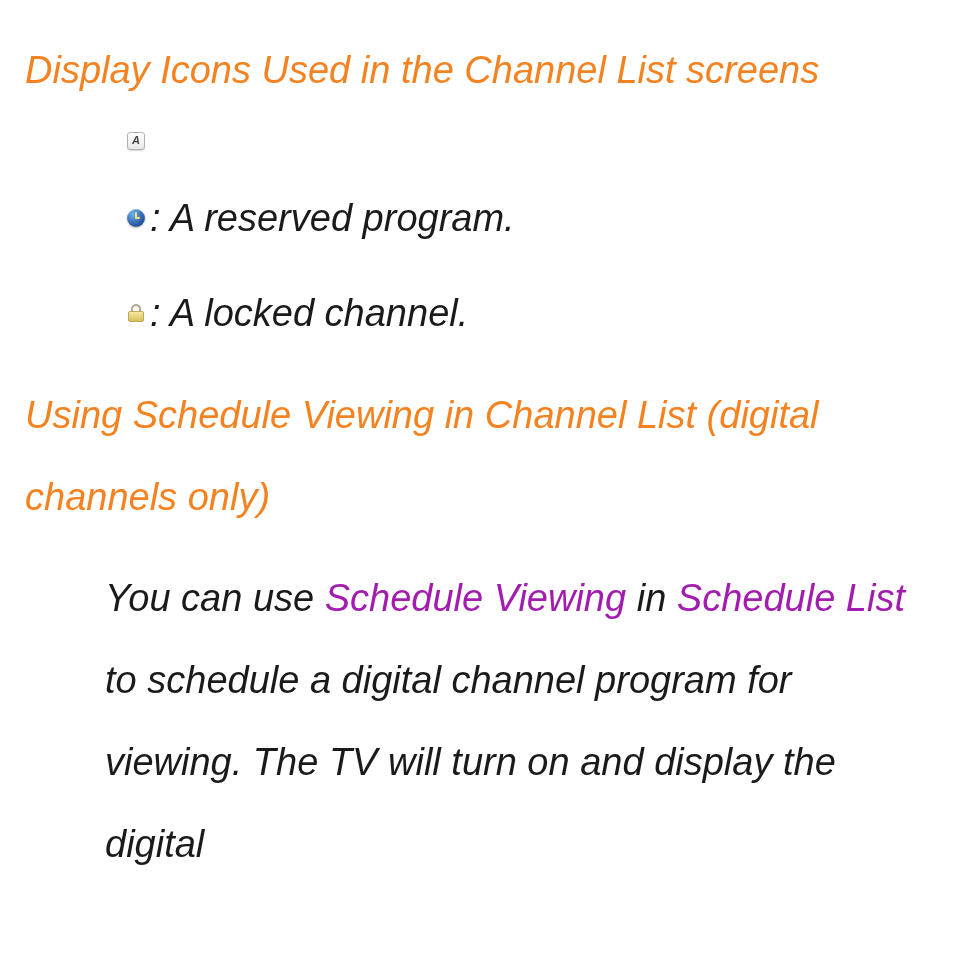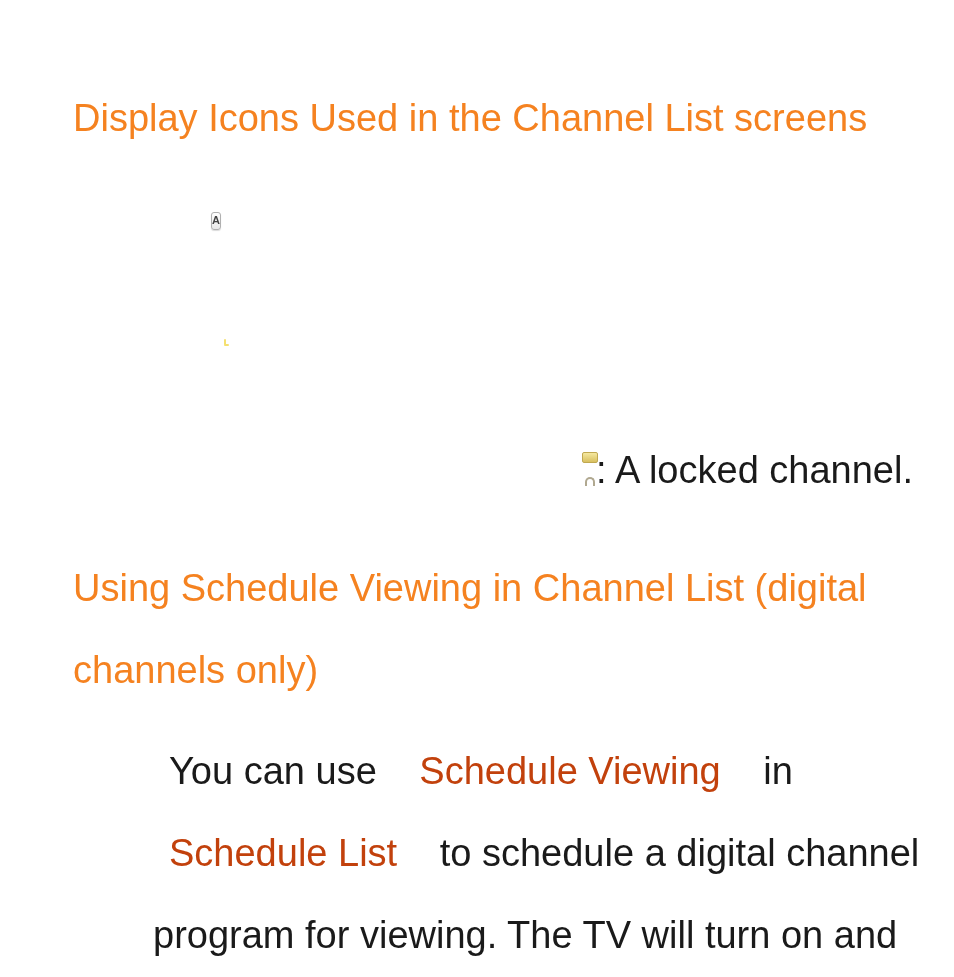--- a/index.html
+++ b/index.html
@@ -1,18 +1,19 @@
 <!DOCTYPE html>
 <html><head>
   <meta charset="utf-8">
   <style>
     * {
-      margin: 16px;
+      margin: 0;
       padding: 0;
       box-sizing: border-box;
+      font-style: italic;
     }
     body {
       font-family: Arial, Helvetica, sans-serif;
       background: #ffffff;
       width: 954px;
       padding: 30px 25px;
       color: #1a1a1a;
     }
     .heading {
       color: #f58220;
@@ -28,21 +29,20 @@
     .icon-item {
       display: flex;
       align-items: center;
       font-size: 38px;
       line-height: 1.4;
       margin-bottom: 42px;
       color: #1a1a1a;
     }
     .icon-item:last-child {
       margin-bottom: 25px;
-      justify-content: flex-end;
     }
     .icon-wrap {
       display: inline-flex;
       align-items: center;
       justify-content: center;
       width: 22px;
       margin-right: 3px;
     }
     .icon-analog {
       width: 18px;
@@ -111,38 +111,39 @@
       border: 1px solid #c0a850;
       border-radius: 2px;
     }
     .body-text {
       padding-left: 80px;
       font-size: 38px;
       line-height: 2.15;
       color: #1a1a1a;
     }
     .feature-link {
-      color: #c2410c;
+      color: #a21caf;
     }
   </style>
 </head>
 <body>
 
 <div class="heading">Display Icons Used in the Channel List screens</div>
 
 <div class="icon-list">
   <div class="icon-item">
     <span class="icon-wrap">
       <span class="icon-analog">A</span>
     </span>
   </div>
   <div class="icon-item">
     <span class="icon-wrap">
       <span class="icon-clock"></span>
     </span>
+    <span>: A reserved program.</span>
   </div>
   <div class="icon-item">
     <span class="icon-wrap">
       <span class="icon-lock">
         <span class="icon-lock-shackle"></span>
         <span class="icon-lock-body"></span>
       </span>
     </span>
     <span>: A locked channel.</span>
   </div>

